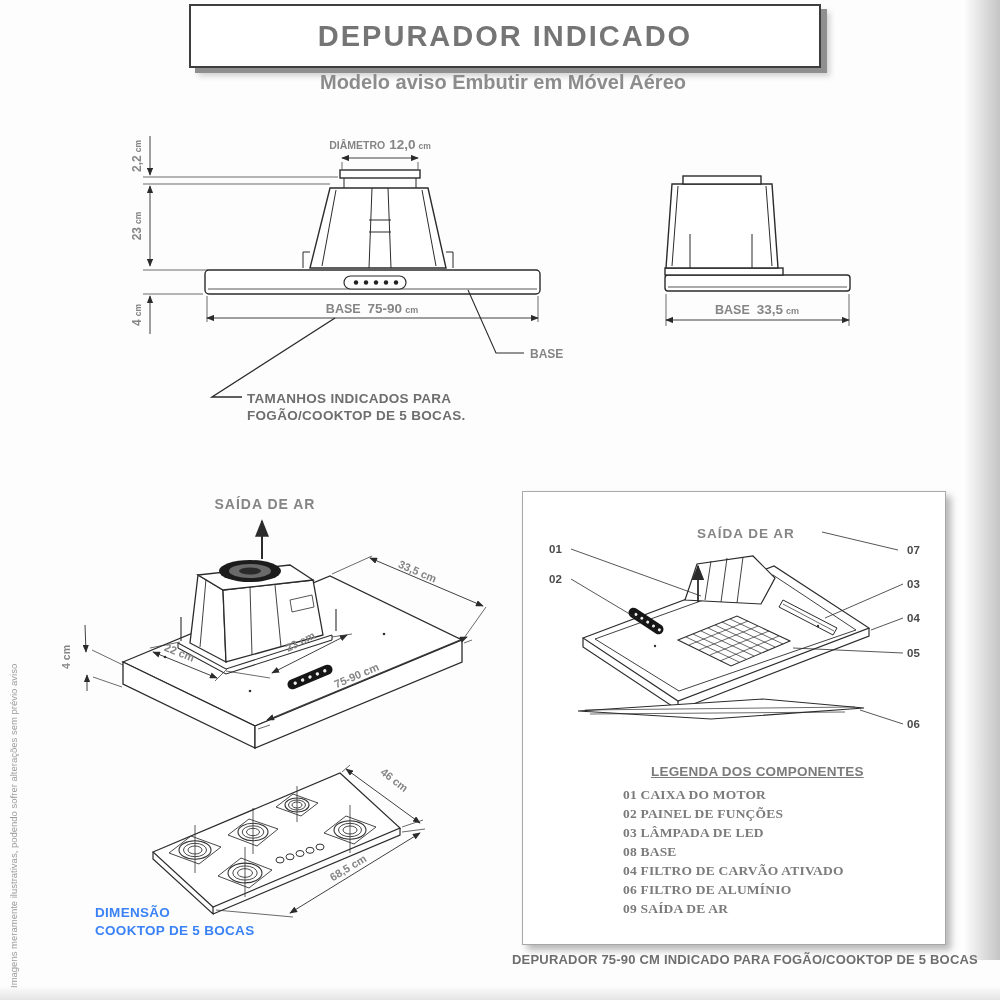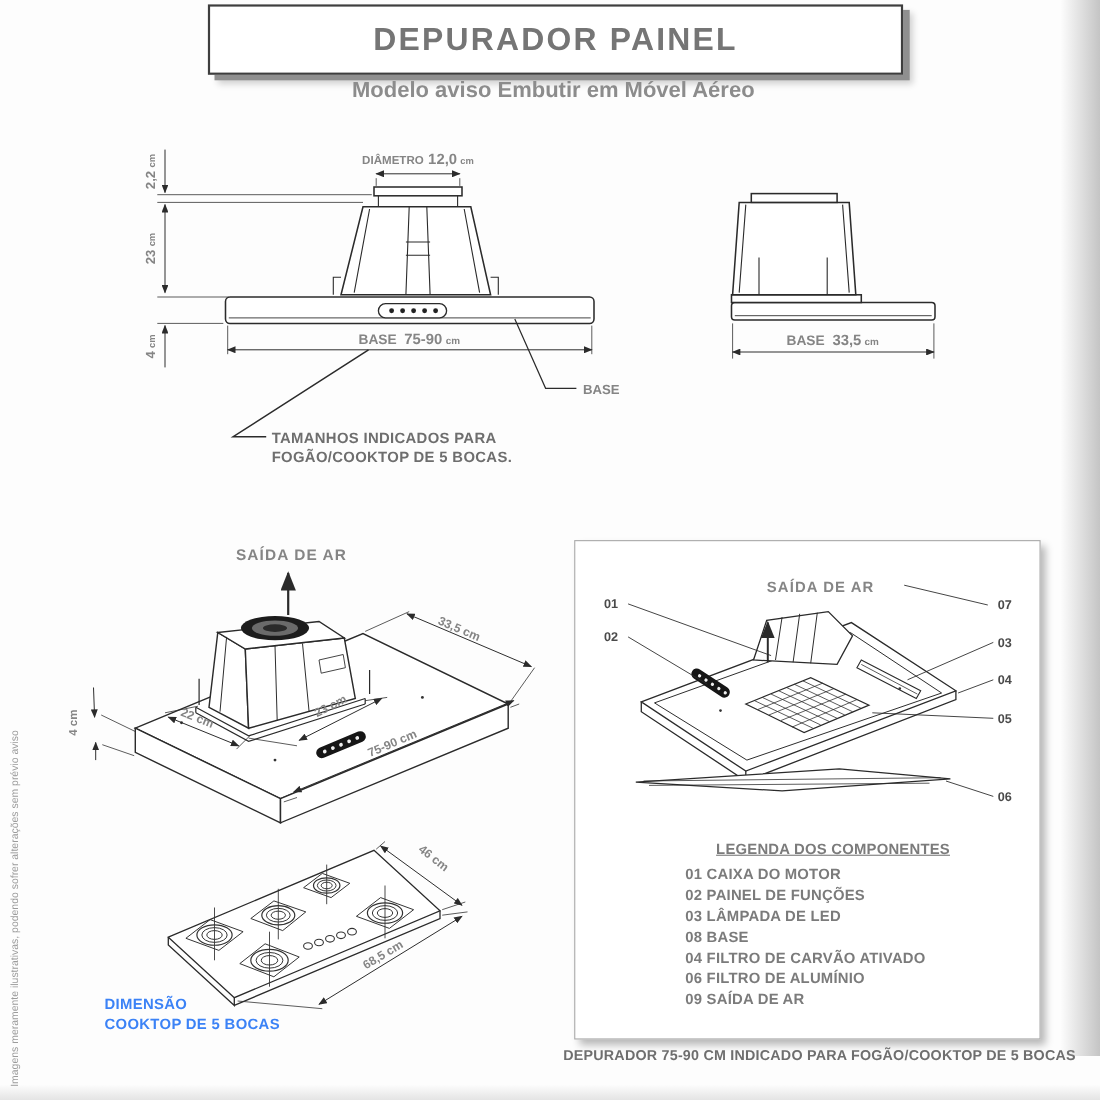--- a/index.html
+++ b/index.html
@@ -11,21 +11,21 @@
      display:flex;align-items:center;justify-content:center;}
   #title-box .t{font-size:29px;font-weight:bold;letter-spacing:2px;color:#757575;}
   #subtitle{left:189px;top:71px;width:628px;text-align:center;font-size:20px;font-weight:bold;color:#8c8c8c;}
   svg text{font-family:"Liberation Sans",sans-serif;font-weight:bold;fill:#858585;}
   .note-txt{fill:#6e6e6e;letter-spacing:.3px;}
   .callout{fill:#4a4a4a;font-size:11.5px;}
   #right-panel{left:522px;top:491px;width:422px;height:452px;background:#fff;border:1px solid #a8a8a8;
      box-shadow:5px 5px 7px rgba(0,0,0,.28);}
   #legend{position:absolute;left:100px;top:272px;color:#7b7b7b;font-weight:bold;font-size:13.5px;}
   #legend .lt{text-decoration:underline;margin-bottom:6px;letter-spacing:.2px;padding-left:28px;}
-  #legend .li{line-height:19px;white-space:nowrap;letter-spacing:.2px;}
+  #legend .li{line-height:19px;white-space:nowrap;letter-spacing:.2px;font-family:Liberation Serif, serif;}
   #bottom-caption{left:512px;top:952px;width:448px;text-align:center;font-size:13px;font-weight:bold;
      color:#6e6e6e;white-space:nowrap;letter-spacing:.2px;}
   #dim-caption{left:95px;top:904px;font-size:13.5px;font-weight:bold;color:#3b82f6;line-height:18px;letter-spacing:.3px;}
   #side-note{left:8px;top:988px;transform:rotate(-90deg);transform-origin:0 0;width:360px;
      font-size:9.5px;color:#9b9b9b;white-space:nowrap;}
   .scan-right{right:0;top:0;height:960px;width:36px;
      background:linear-gradient(to right,rgba(170,170,170,0),rgba(150,150,150,.55));}
   .scan-bottom{left:0;top:986px;width:100%;height:14px;
      background:linear-gradient(to bottom,rgba(190,190,190,0),rgba(170,170,170,.3));}
 </style>
@@ -34,21 +34,21 @@
 
 <svg width="0" height="0" style="position:absolute">
   <defs>
     <marker id="arr" viewBox="0 0 10 8" refX="9" refY="4" markerWidth="9" markerHeight="7" orient="auto-start-reverse">
       <path d="M0,0 L10,4 L0,8 z" fill="#2b2b2b"></path>
     </marker>
   </defs>
 </svg>
 
 <div class="abs" id="title-box">
-  <div class="t">DEPURADOR PAINEL</div>
+  <div class="t">DEPURADOR INDICADO</div>
 </div>
 <div class="abs" id="subtitle">Modelo aviso Embutir em Móvel Aéreo</div>
 
 <svg class="abs" style="left:120px;top:120px" width="460" height="320" viewBox="0 0 460 320">
   <g stroke="#2b2b2b" stroke-width="1.4" fill="#fff">
     <rect x="85" y="150" width="335" height="24" rx="4"></rect>
     <path d="M210,68 L308,68 L326,148 L190,148 Z"></path>
     <rect x="220" y="50" width="80" height="8"></rect>
     <path d="M224,58 L224,68 M296,58 L296,68" stroke-width="1"></path>
     <path d="M216,70 L202,146 M302,70 L316,146 M252,68 L249,148 M268,68 L271,148" stroke-width="1" fill="none"></path>

